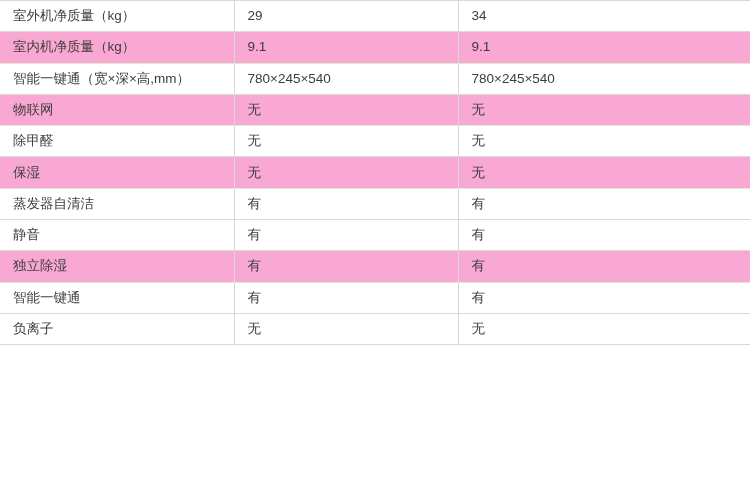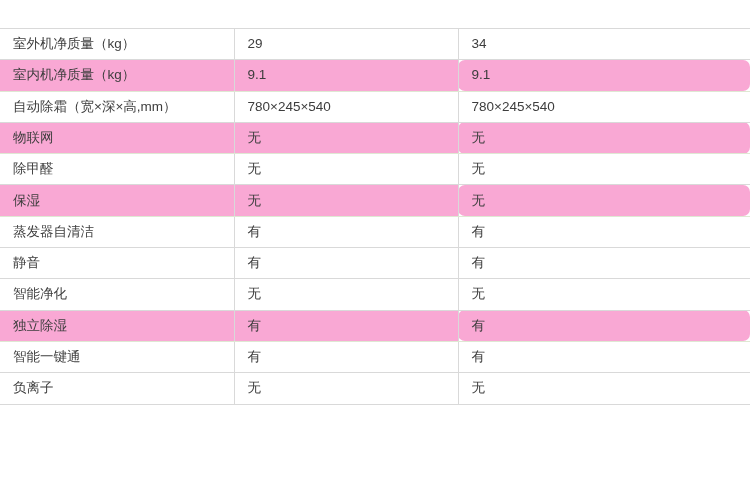--- a/index.html
+++ b/index.html
@@ -10,21 +10,20 @@
   body {
     width: 750px;
     height: 488px;
     overflow: hidden;
     font-family: "Liberation Sans", "DejaVu Sans", sans-serif;
   }
   #spec-table {
     border-collapse: collapse;
     width: 750px;
     table-layout: fixed;
-    margin-top: 28px;
   }
   #spec-table col.c-label { width: 234px; }
   #spec-table col.c-val   { width: 224px; }
   #spec-table col.c-val2  { width: 292px; }
 
   #spec-table tr {
     height: 31.3px;
   }
   #spec-table td {
     border: 1px solid #d9d9d9;
@@ -39,21 +38,20 @@
     overflow: hidden;
   }
   #spec-table td.label {
     border-right: 1px solid #d9d9d9;
   }
   #spec-table td.val {
     border-right: 1px solid #d9d9d9;
   }
   #spec-table td.val2 {
     border-right: none;
-    border-radius: 7px;
   }
   #spec-table tr.alt td {
     background: #f9a8d4;
     border-top: 1px solid #dfe8d3;
     border-bottom: 1px solid #dfe8d3;
   }
   #spec-table tr.plain td {
     background: #ffffff;
   }
 </style>
@@ -71,21 +69,21 @@
         <td class="label">室外机净质量（kg）</td>
         <td class="val">29</td>
         <td class="val2">34</td>
       </tr>
       <tr class="alt">
         <td class="label">室内机净质量（kg）</td>
         <td class="val">9.1</td>
         <td class="val2">9.1</td>
       </tr>
       <tr class="plain">
-        <td class="label">自动除霜（宽×深×高,mm）</td>
+        <td class="label">智能一键通（宽×深×高,mm）</td>
         <td class="val">780×245×540</td>
         <td class="val2">780×245×540</td>
       </tr>
       <tr class="alt">
         <td class="label">物联网</td>
         <td class="val">无</td>
         <td class="val2">无</td>
       </tr>
       <tr class="plain">
         <td class="label">除甲醛</td>
@@ -100,25 +98,20 @@
       <tr class="plain">
         <td class="label">蒸发器自清洁</td>
         <td class="val">有</td>
         <td class="val2">有</td>
       </tr>
       <tr class="plain">
         <td class="label">静音</td>
         <td class="val">有</td>
         <td class="val2">有</td>
       </tr>
-      <tr class="plain">
-        <td class="label">智能净化</td>
-        <td class="val">无</td>
-        <td class="val2">无</td>
-      </tr>
       <tr class="alt">
         <td class="label">独立除湿</td>
         <td class="val">有</td>
         <td class="val2">有</td>
       </tr>
       <tr class="plain">
         <td class="label">智能一键通</td>
         <td class="val">有</td>
         <td class="val2">有</td>
       </tr>

